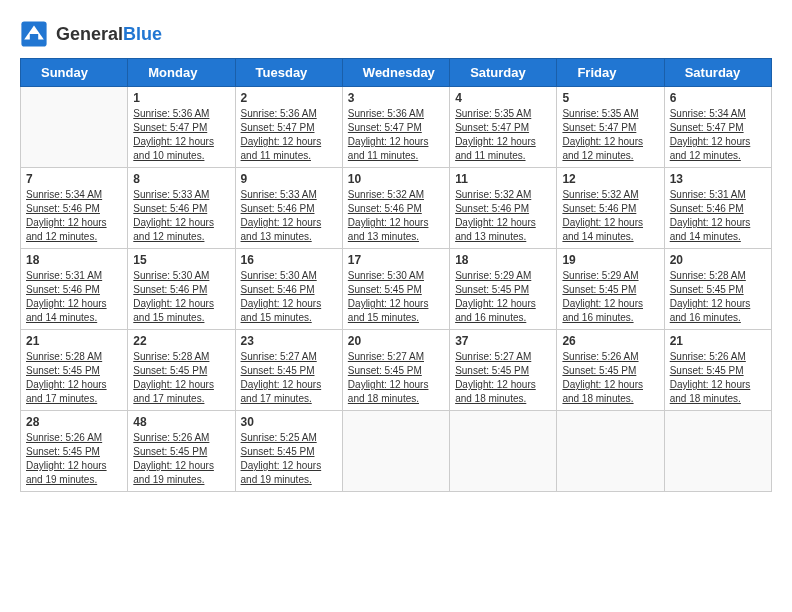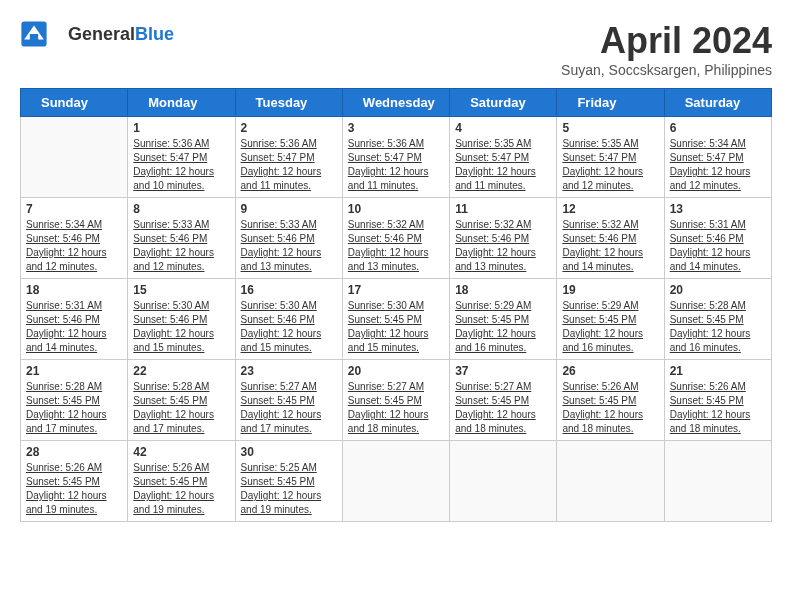--- a/index.html
+++ b/index.html
@@ -12,21 +12,21 @@
     }
     .header-area {
       display: flex;
       justify-content: space-between;
       align-items: flex-start;
       margin-bottom: 10px;
     }
     .logo {
       display: flex;
       align-items: center;
-      gap: 20px;
+      gap: 8px;
     }
     .logo-text-general {
       font-size: 18px;
       font-weight: bold;
       color: #333;
     }
     .logo-text-blue {
       font-size: 18px;
       font-weight: bold;
       color: #2176d2;
@@ -94,24 +94,20 @@
       <rect x="2" y="2" width="36" height="36" rx="4" fill="#2176d2"></rect>
       <polygon points="20,8 34,28 6,28" fill="white"></polygon>
       <rect x="14" y="20" width="12" height="10" fill="#2176d2"></rect>
     </svg>
     <div>
       <div>
         <span class="logo-text-general">General</span><span class="logo-text-blue">Blue</span>
       </div>
     </div>
   </div>
-  <div class="title-area">
-    <div class="month-title">April 2024</div>
-    <div class="location-subtitle">Suyan, Soccsksargen, Philippines</div>
-  </div>
 </div>
 
 <table class="calendar-table">
   <thead>
     <tr>
     <th>Sunday</th>
         <th>Monday</th>
         <th>Tuesday</th>
         <th>Wednesday</th>
         <th>Saturday</th>
@@ -320,21 +316,21 @@
       </tr>
       <tr>
         <td>
           <span class="day-number">28</span>
           <div class="day-info" style="white-space: pre-line;">Sunrise: 5:26 AM
 Sunset: 5:45 PM
 Daylight: 12 hours
 and 19 minutes.</div>
         </td>
         <td>
-          <span class="day-number">42</span>
+          <span class="day-number">48</span>
           <div class="day-info" style="white-space: pre-line;">Sunrise: 5:26 AM
 Sunset: 5:45 PM
 Daylight: 12 hours
 and 19 minutes.</div>
         </td>
         <td>
           <span class="day-number">30</span>
           <div class="day-info" style="white-space: pre-line;">Sunrise: 5:25 AM
 Sunset: 5:45 PM
 Daylight: 12 hours

